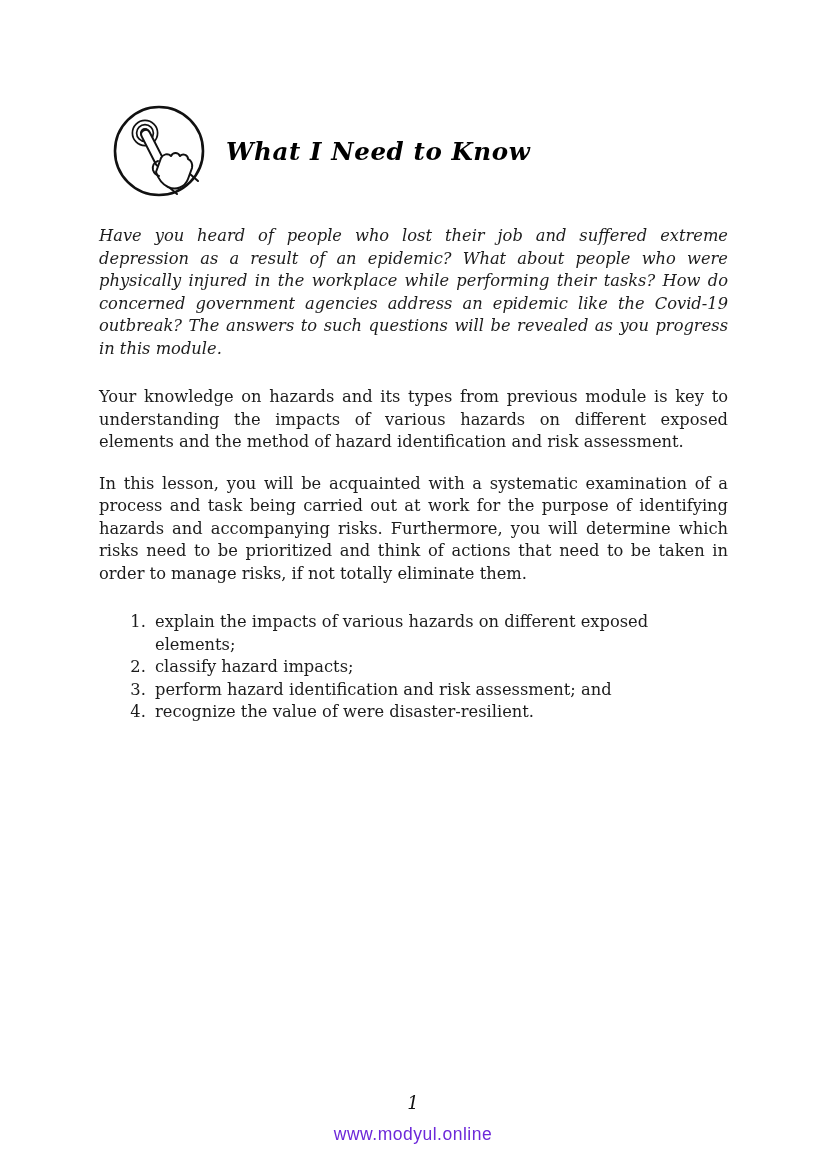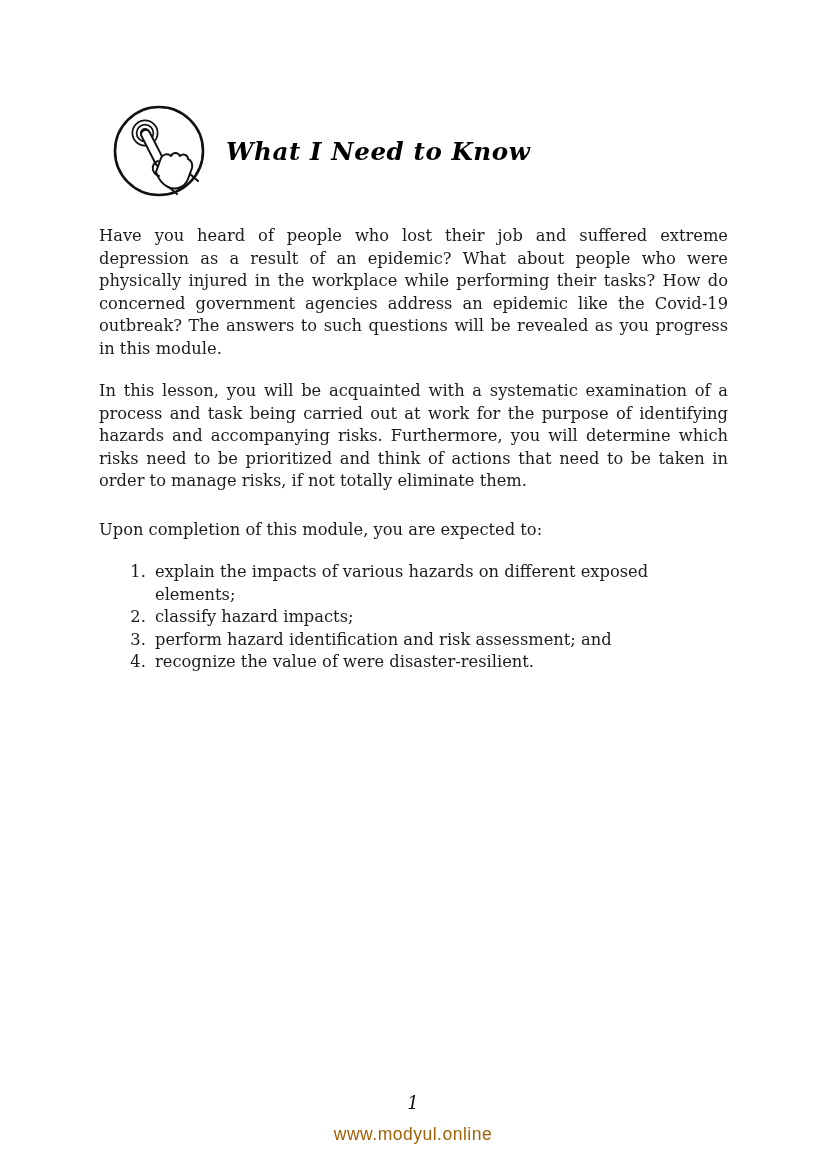--- a/index.html
+++ b/index.html
@@ -41,21 +41,21 @@
   .body-text {
     position: absolute;
     top: 225px;
     left: 99px;
     width: 629px;
     font-size: 16.3px;
     line-height: 22.5px;
     text-align: justify;
     text-justify: inter-word;
   }
-  .body-text p.p1 { margin-bottom: 20px; }
+  .body-text p.p1 { margin-bottom: 26px; font-style: italic; }
   .body-text p.p2 { margin-bottom: 19px; }
   .body-text p.p3 { margin-bottom: 26px; }
   .body-text p.p4 { margin-bottom: 20px; text-align: left; }
   ol.objectives {
     list-style: decimal;
     list-style-position: outside;
     padding-left: 52px;
     text-align: left;
   }
   ol.objectives li {
@@ -76,21 +76,21 @@
   }
   .watermark {
     position: absolute;
     top: 1124px;
     left: 0;
     width: 100%;
     text-align: center;
     font-family: "Liberation Sans", sans-serif;
     font-size: 17.5px;
     letter-spacing: 0.5px;
-    color: #a16207;
+    color: #6d28d9;
   }
 </style>
 </head>
 <body>
 
 <div class="page">
 
   <div class="header">
     <div class="icon-wrap">
 
@@ -116,22 +116,22 @@
           <path fill="none" d="M58,84 L65,90"></path>
           <path fill="none" d="M78,70 L86,77"></path>
         </g>
       </svg>
     </div>
     <div class="page-title">What I Need to Know</div>
   </div>
 
   <div class="body-text">
     <p class="p1">Have you heard of people who lost their job and suffered extreme depression as a result of an epidemic? What about people who were physically injured in the workplace while performing their tasks? How do concerned government agencies address an epidemic like the Covid-19 outbreak? The answers to such questions will be revealed as you progress in this module.</p>
+    <p class="p2">Your knowledge on hazards and its types from previous module is key to understanding the impacts of various hazards on different exposed elements and the method of hazard identification and risk assessment.</p>
     <p class="p3">In this lesson, you will be acquainted with a systematic examination of a process and task being carried out at work for the purpose of identifying hazards and accompanying risks. Furthermore, you will determine which risks need to be prioritized and think of actions that need to be taken in order to manage risks, if not totally eliminate them.</p>
-    <p class="p4">Upon completion of this module, you are expected to:</p>
     <ol class="objectives">
       <li>explain the impacts of various hazards on different exposed elements;</li>
       <li>classify hazard impacts;</li>
       <li>perform hazard identification and risk assessment; and</li>
       <li>recognize the value of were disaster-resilient.</li>
     </ol>
   </div>
 
   <div class="page-number">1</div>
   <div class="watermark">www.modyul.online</div>

